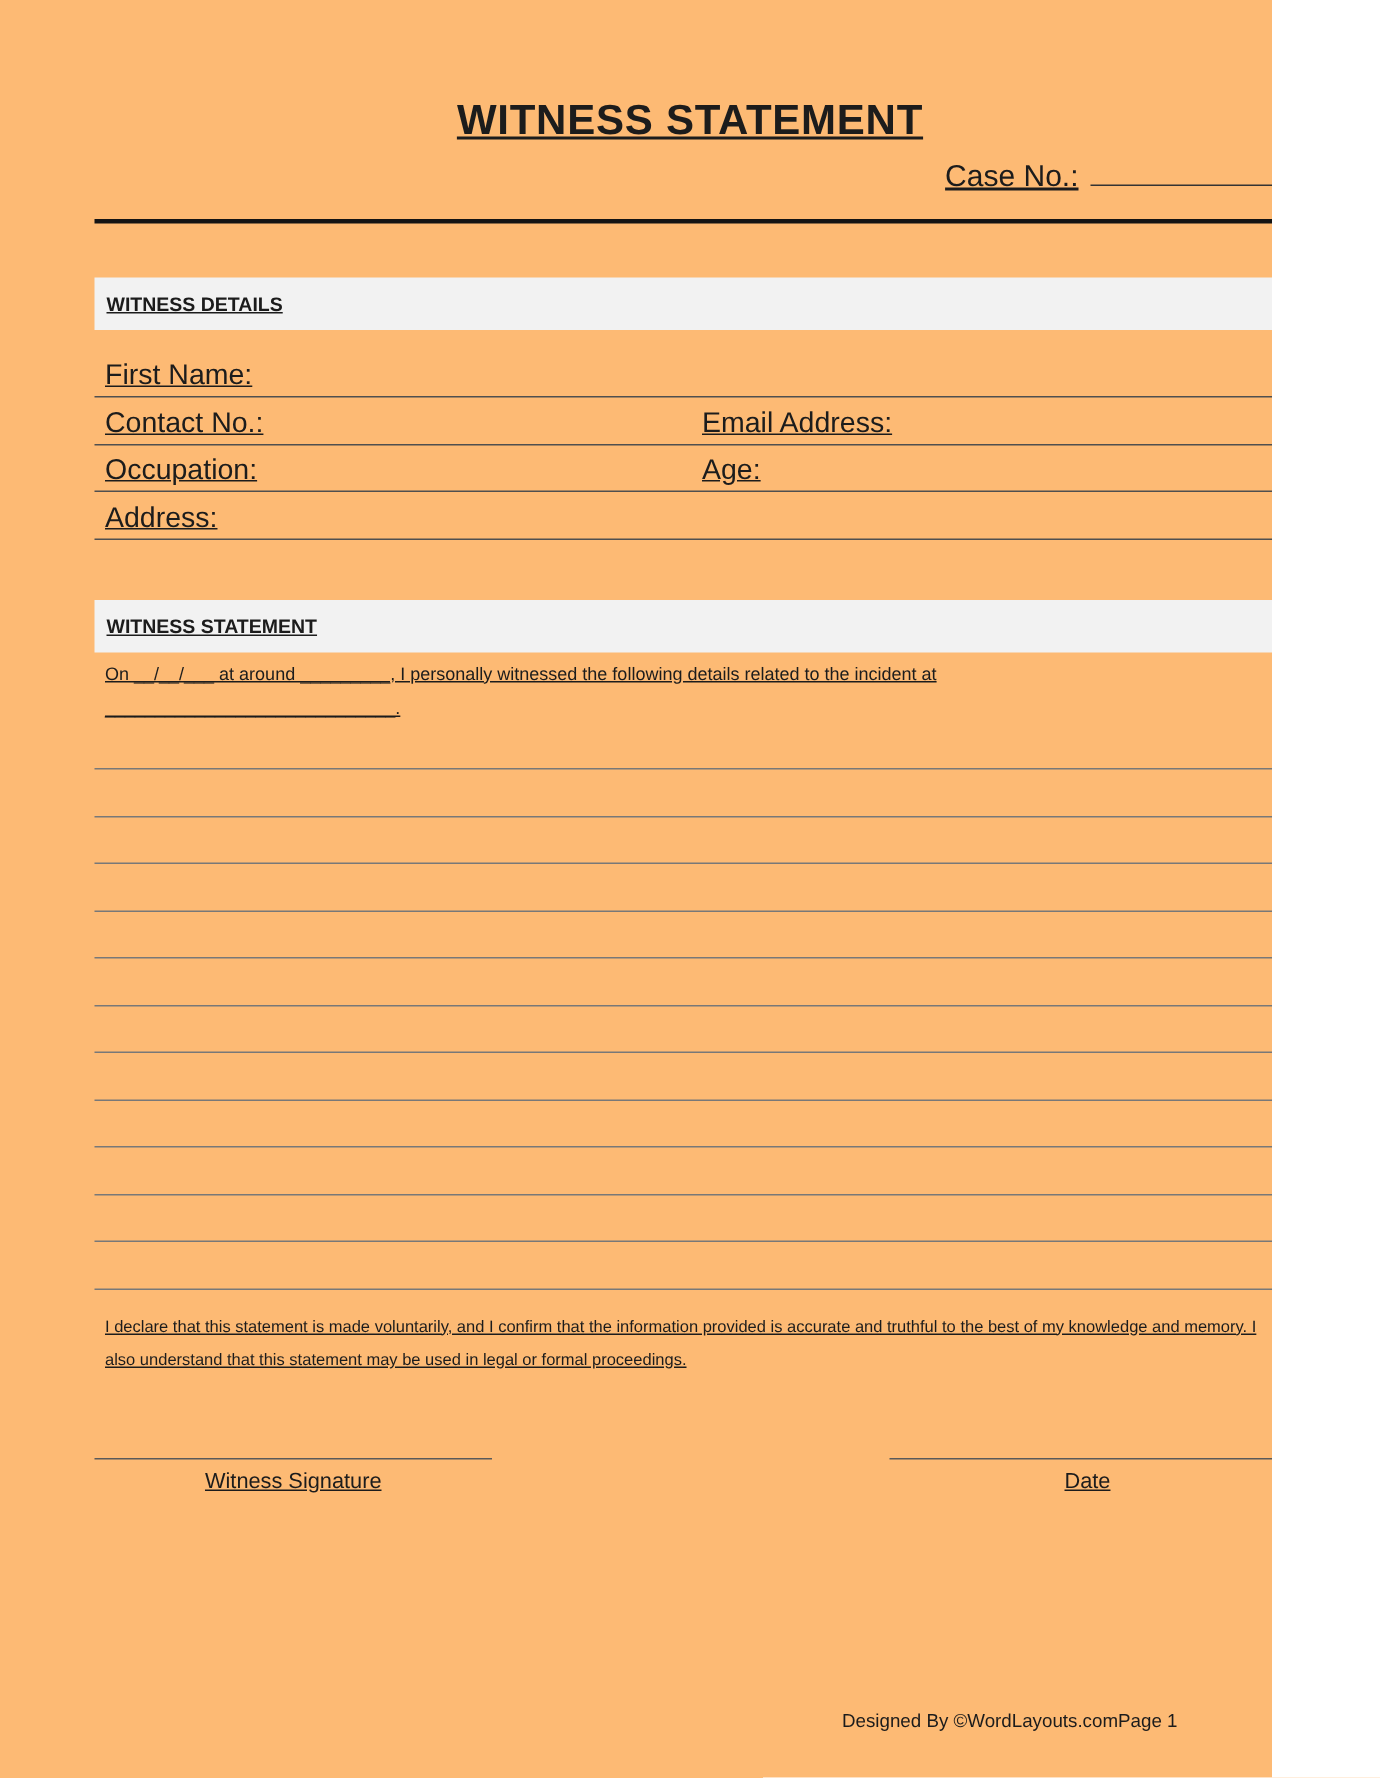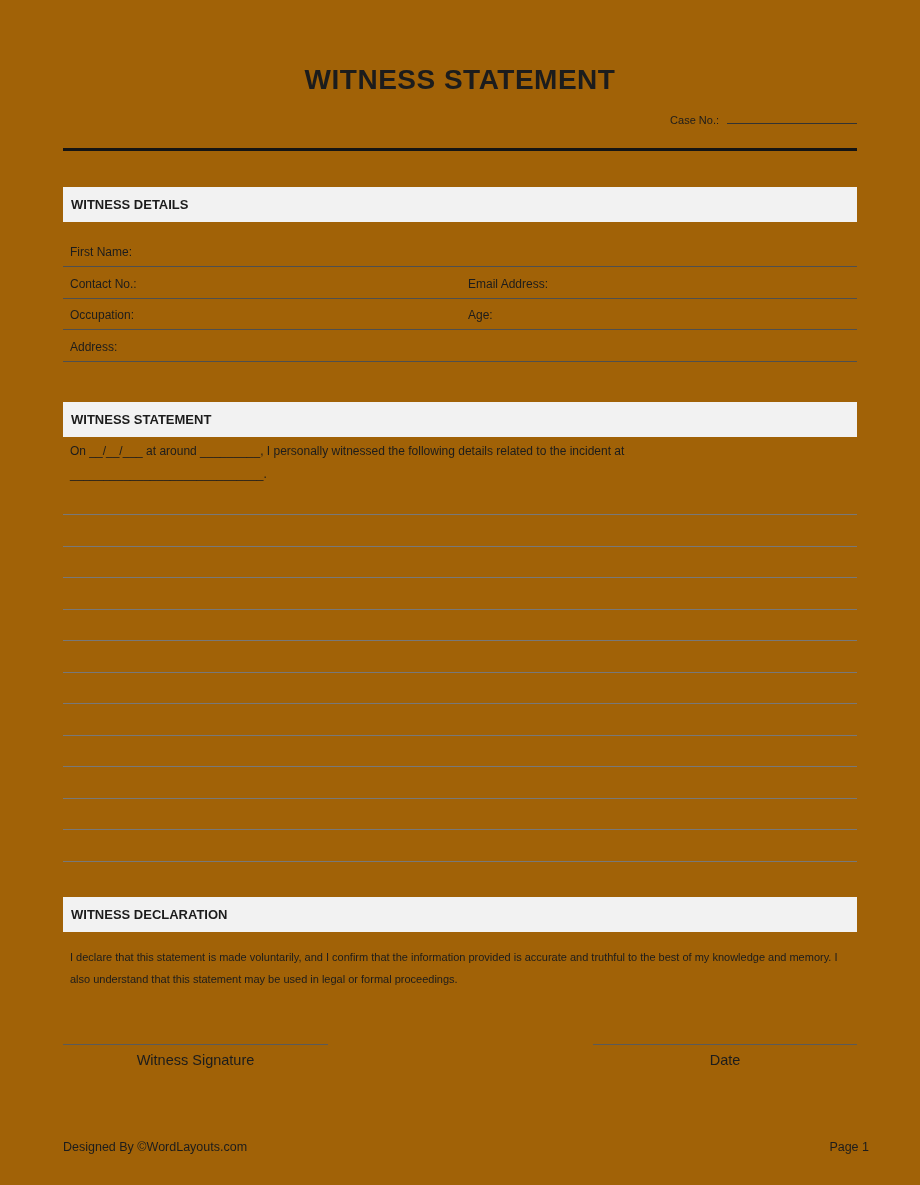--- a/index.html
+++ b/index.html
@@ -12,43 +12,44 @@
     --sig-line:#5a5a5a;
   }
   *{margin:0;padding:0;box-sizing:border-box;}
   html,body{background:#ffffff;}
   body{
     font-family:"Liberation Sans","DejaVu Sans",sans-serif;
     color:var(--text-color);
   }
   .page{
     position:relative;
-    width:920px;
+    width:848px;
     height:1185px;
-    background:#a16207;
+    background:#fdba74;
     overflow:hidden;
+    text-decoration:underline;
   }
   .content{
     margin:0 63px;
     width:794px;
   }
   .doc-title{
     margin-top:62px;
     text-align:center;
     font-size:28px;
     font-weight:700;
     letter-spacing:.5px;
     line-height:36px;
   }
   .case-row{
     margin-top:8px;
     display:flex;
     justify-content:flex-end;
     align-items:baseline;
-    font-size:11px;
+    font-size:20px;
     line-height:24px;
   }
   .case-fill{
     display:inline-block;
     width:130px;
     border-bottom:1.5px solid var(--case-line);
     height:18px;
     margin-left:8px;
   }
   .thick-rule{
@@ -73,21 +74,21 @@
   }
   .field-row.first{height:45px;}
   .cell{
     display:flex;
     align-items:flex-end;
     padding-bottom:5px;
   }
   .cell.left{width:405px;padding-left:7px;}
   .cell.right{flex:1;}
   .cell .label{
-    font-size:12px;
+    font-size:19px;
     line-height:17px;
     white-space:nowrap;
   }
   .cell .fill{flex:1;height:17px;}
   .statement-bar{margin-top:40px;}
   .intro{
     margin-top:3px;
     padding-left:7px;
     font-size:12px;
     line-height:23px;
@@ -117,24 +118,24 @@
     border-bottom:1.5px solid var(--sig-line);
   }
   .sig-label{
     margin-top:7px;
     text-align:center;
     font-size:14.5px;
   }
   .footer{
     position:absolute;
     left:63px;
-    right:51px;
+    right:63px;
     top:1139px;
     display:flex;
-    justify-content:space-between;
+    justify-content:flex-end;
     font-size:12.5px;
     line-height:16px;
   }
 </style>
 </head>
 <body>
 
 <div class="page">
   <div class="content">
 
@@ -200,21 +201,20 @@
         <div class="ruled-line"></div>
         <div class="ruled-line"></div>
         <div class="ruled-line"></div>
         <div class="ruled-line"></div>
         <div class="ruled-line"></div>
         <div class="ruled-line"></div>
         <div class="ruled-line"></div>
         <div class="ruled-line"></div>
       </div>
 
-    <div class="section-bar declaration-bar">WITNESS DECLARATION</div>
 
     <p class="declaration-text">I declare that this statement is made voluntarily, and I confirm that the information provided is accurate and truthful to the best of my knowledge and memory. I also understand that this statement may be used in legal or formal proceedings.</p>
 
     <div class="sig-row">
       <div class="sig-block">
         <div class="sig-line"></div>
         <div class="sig-label">Witness Signature</div>
       </div>
       <div class="sig-block" style="width:264px;">
         <div class="sig-line"></div>

